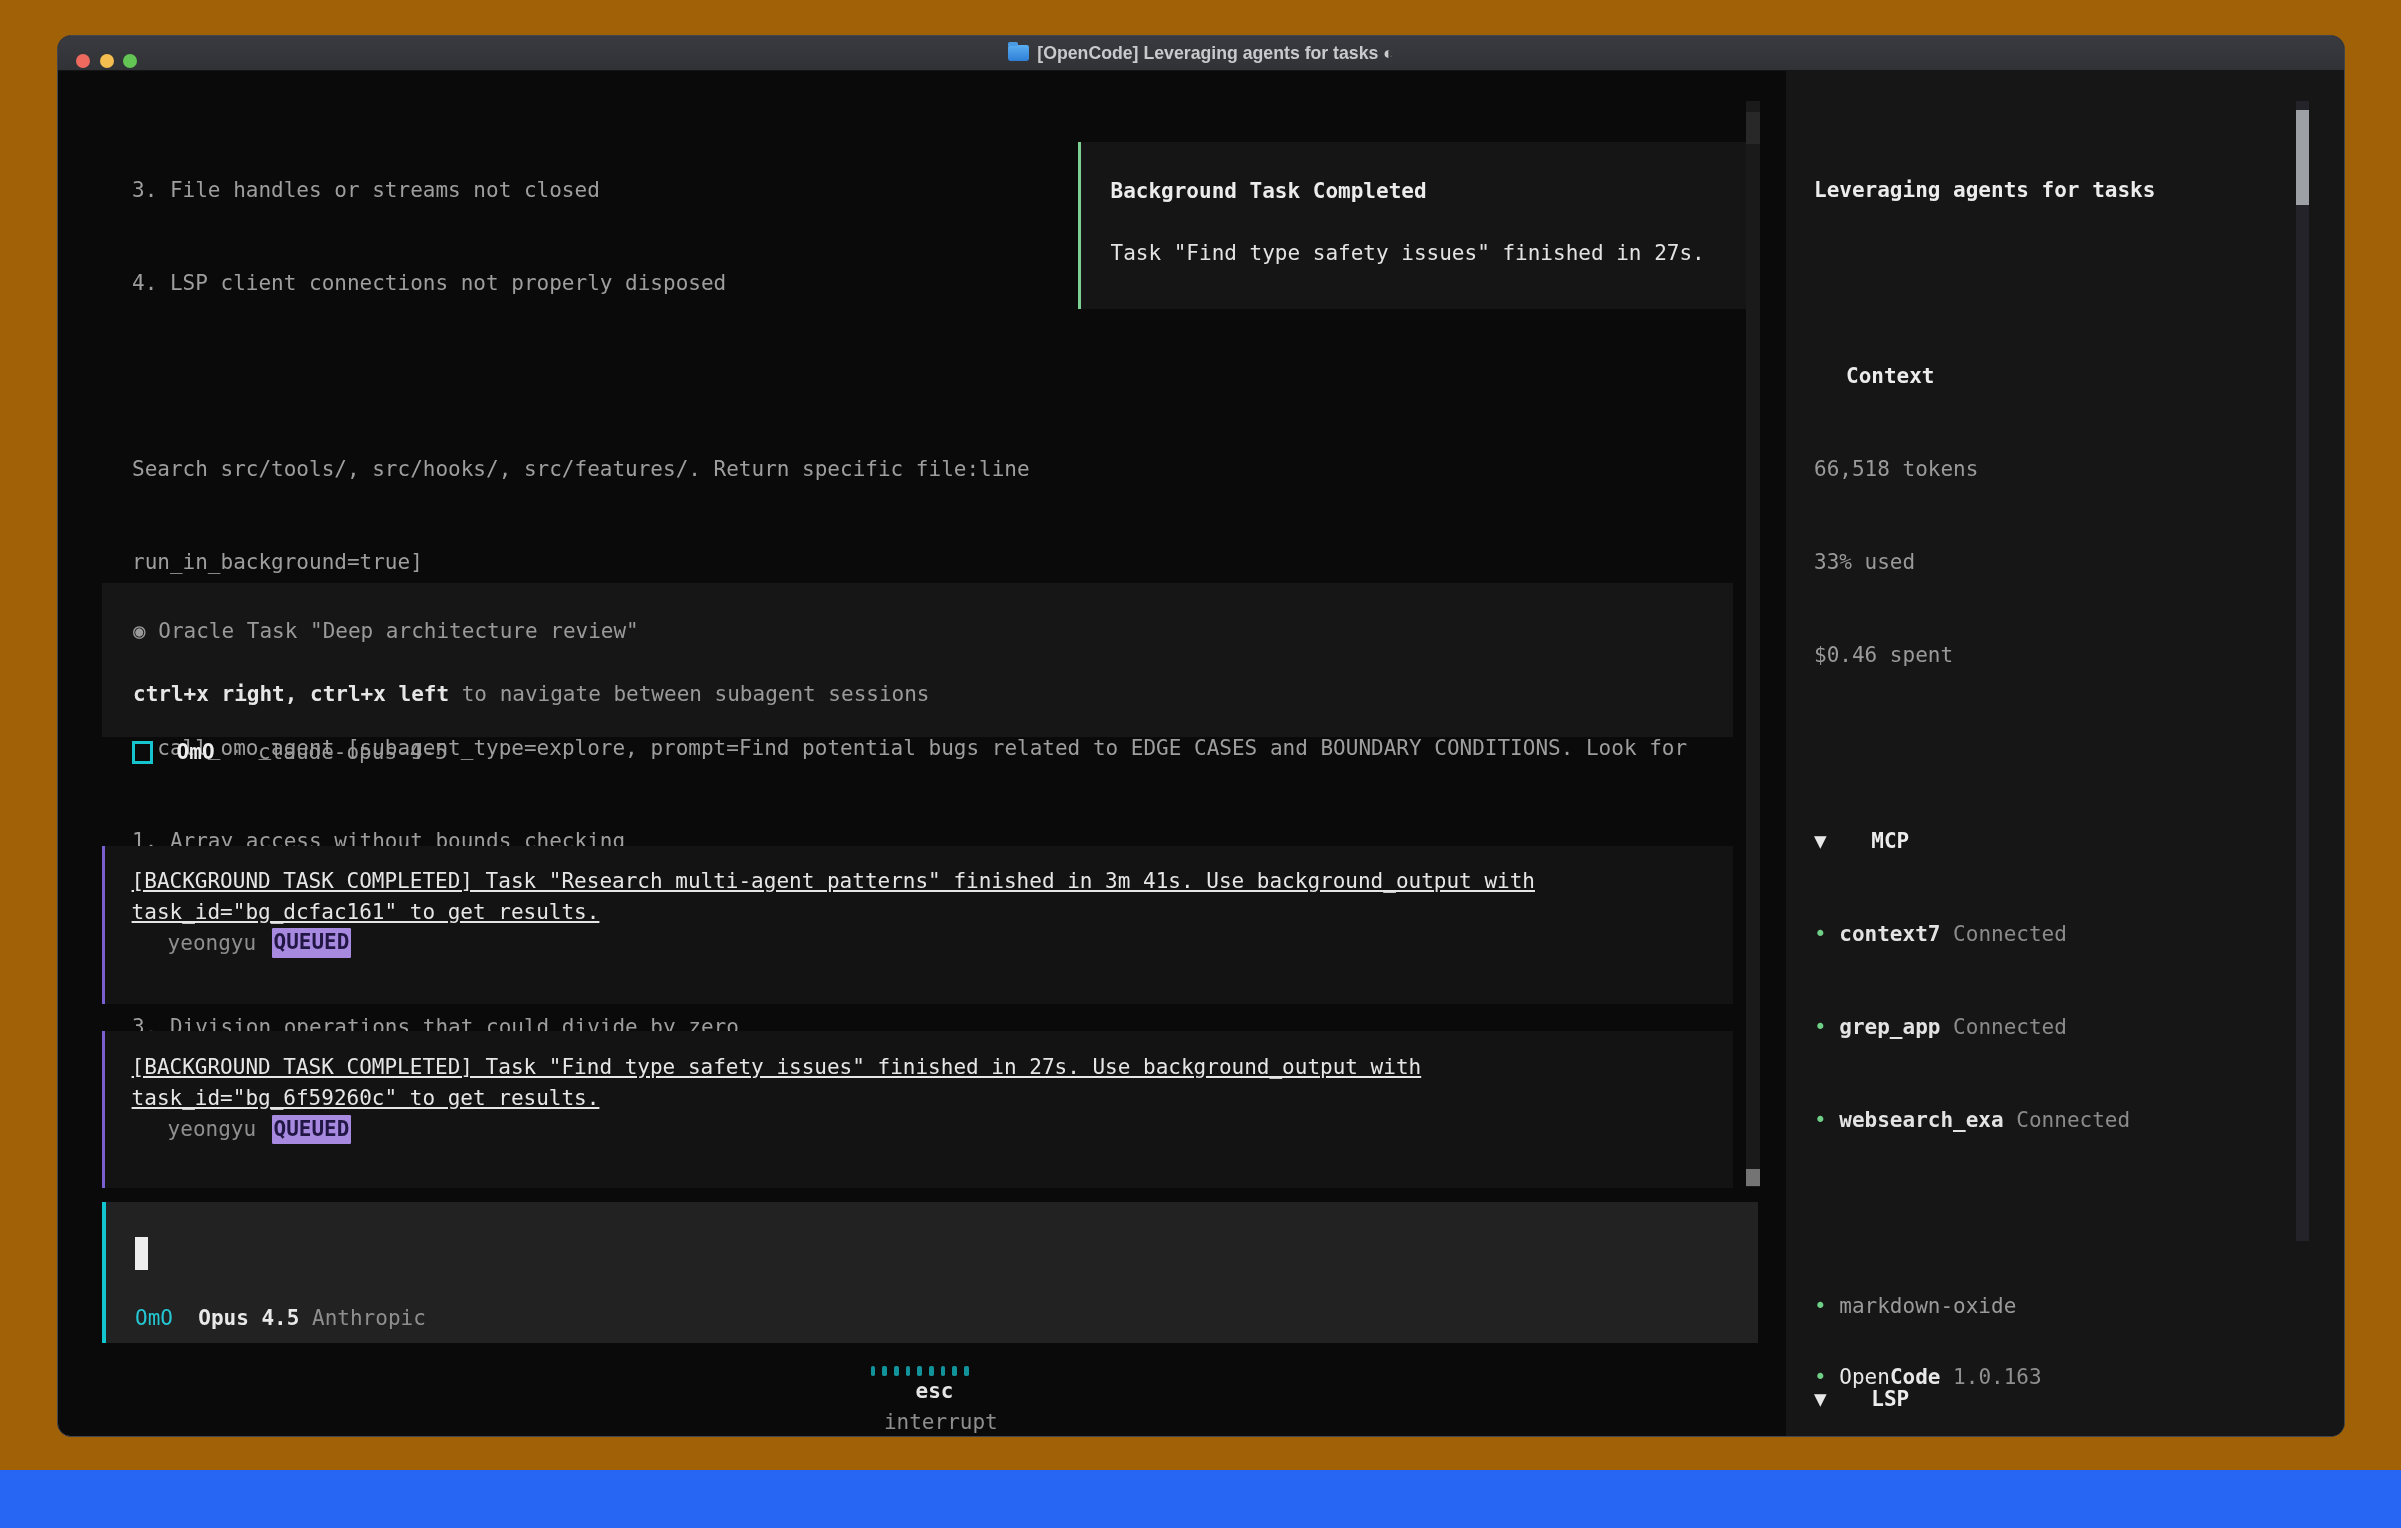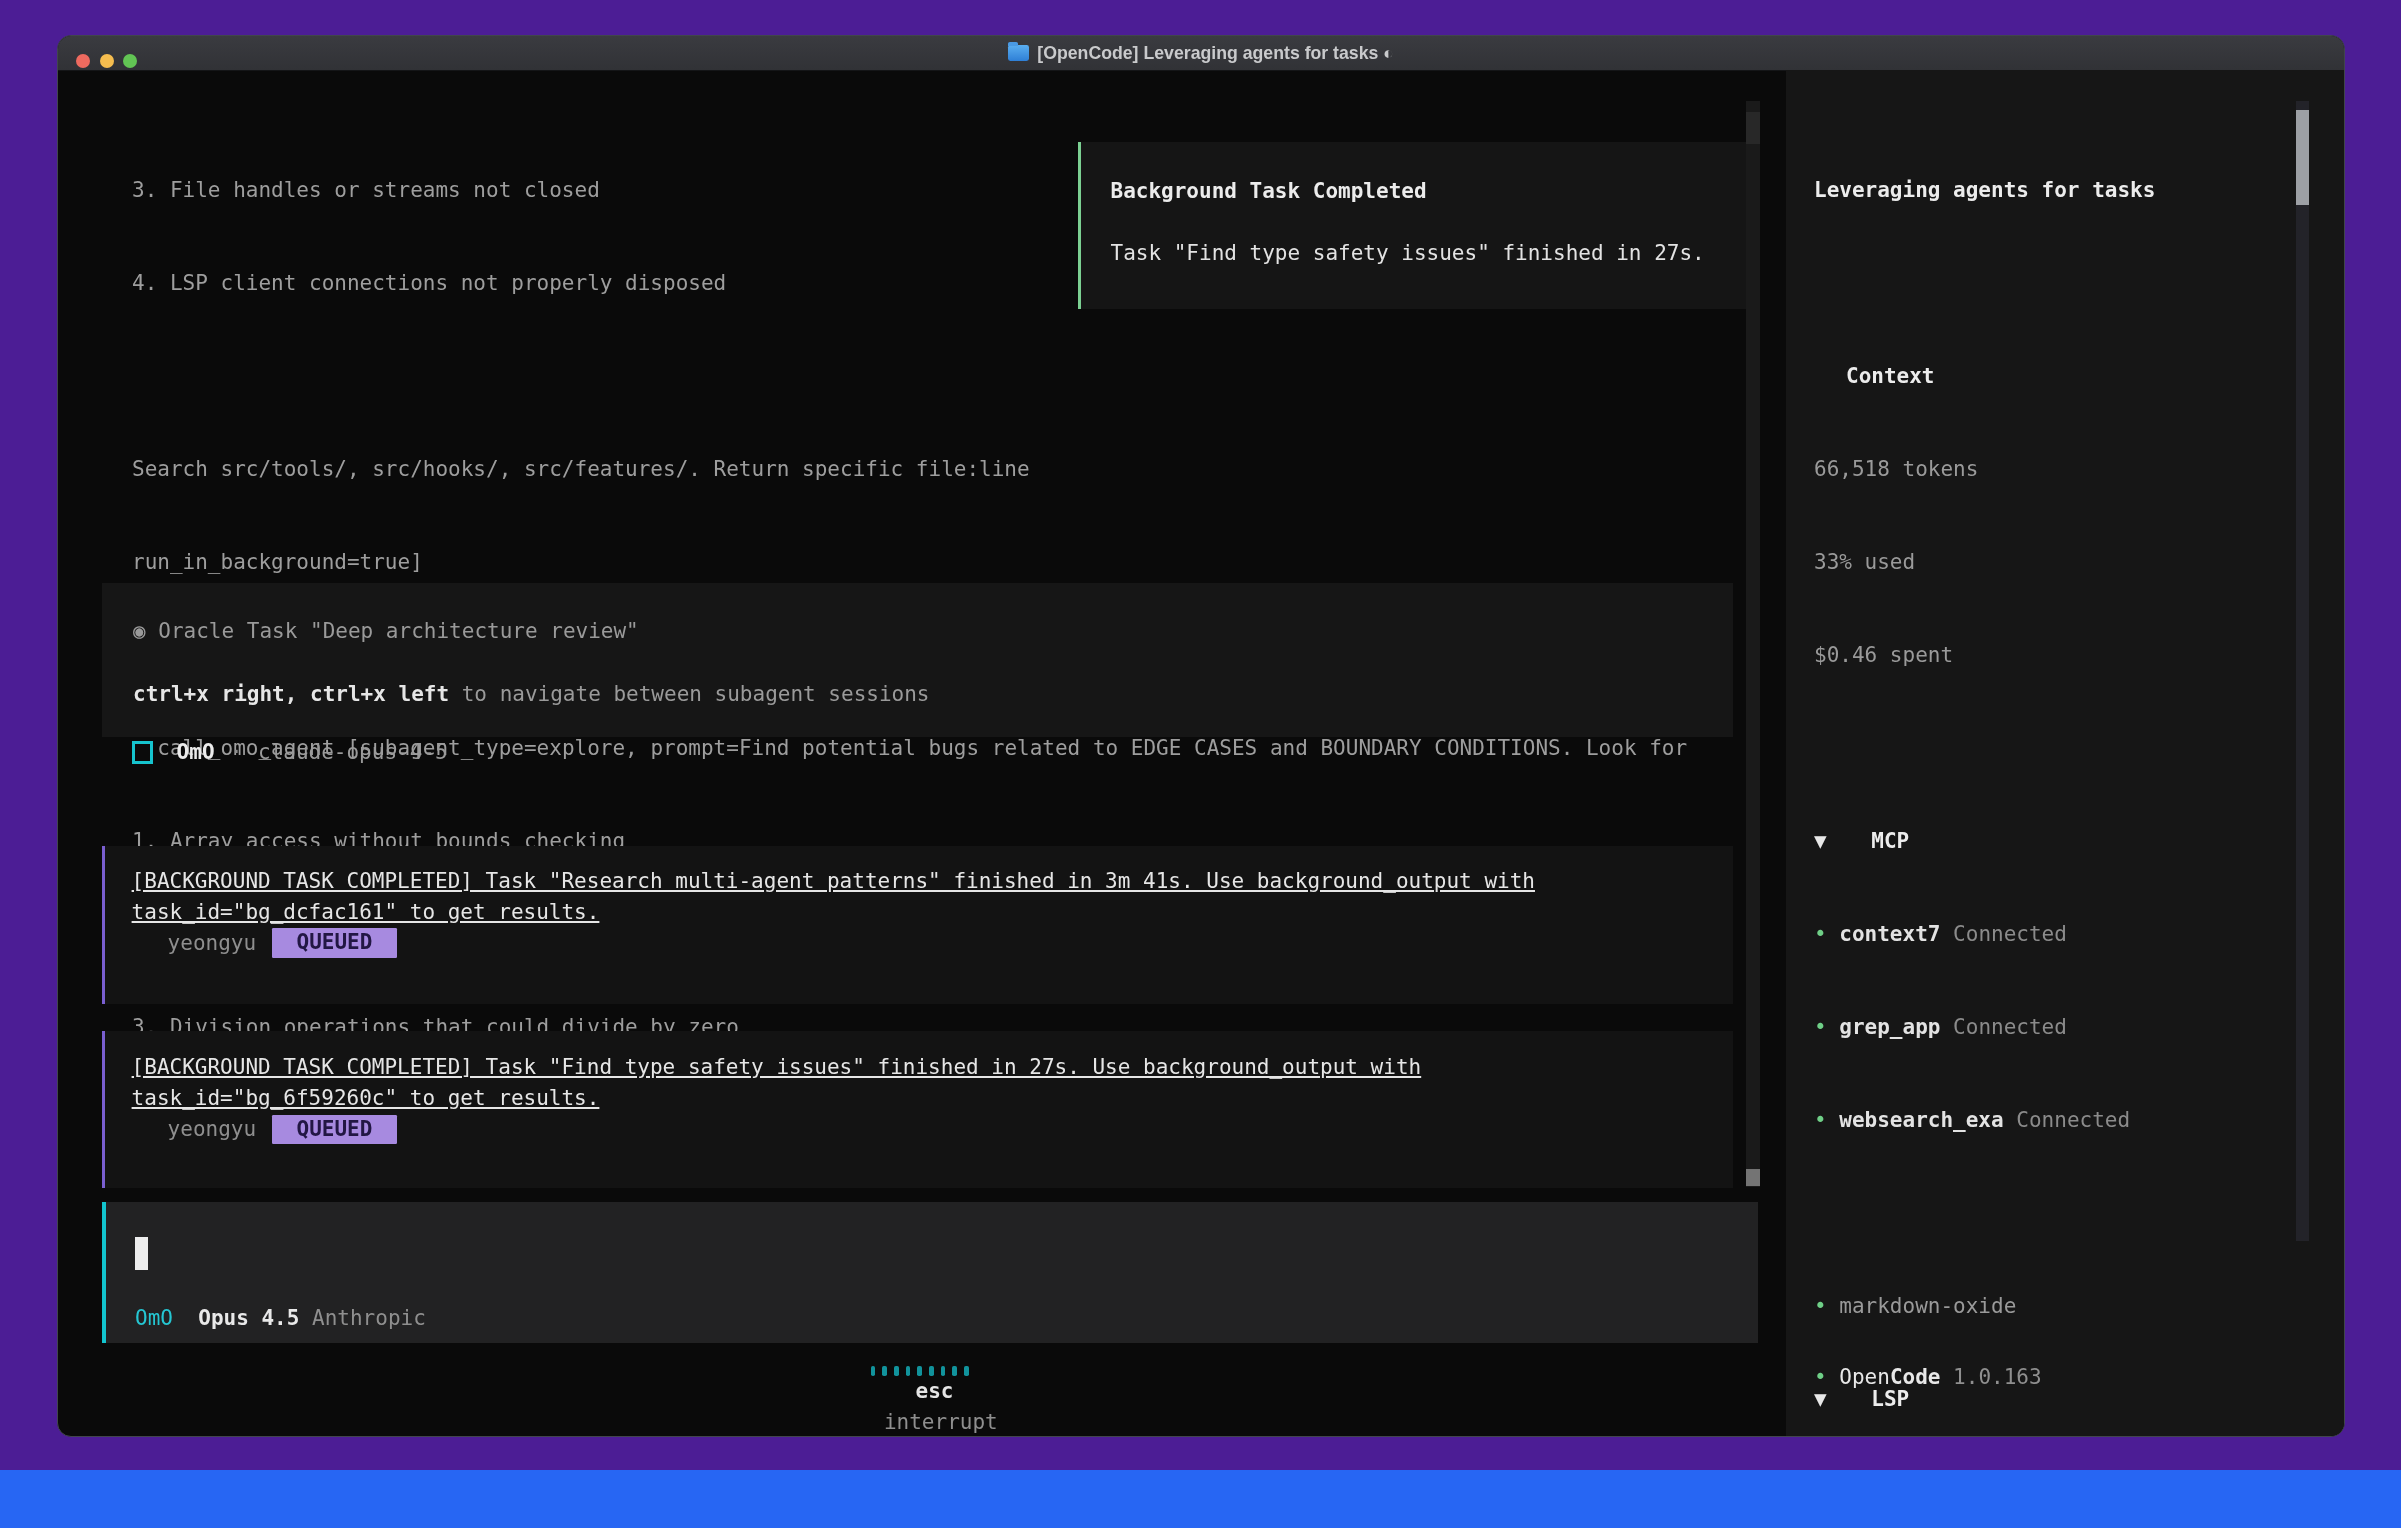--- a/index.html
+++ b/index.html
@@ -1,16 +1,16 @@
 <!DOCTYPE html>
 <html style="font-size:9.5px"><head>
 <meta charset="utf-8">
 <style>
   html,body{margin:0;padding:0;background:#000;}
-  #screen{position:relative;width:2401px;height:1528px;background:#4c1d95;overflow:hidden;
+  #screen{position:relative;width:2401px;height:1528px;background:#a16207;overflow:hidden;
           font-family:"DejaVu Sans Mono","DejaVu Sans",monospace;}
   
   #window{position:absolute;left:57px;top:35px;width:2288px;height:1402px;
           background:#0a0a0a;border:1.2px solid #41454d;border-radius:14px;
           box-sizing:border-box;overflow:hidden;}
   #titlebar{position:absolute;left:0;top:0;width:100%;height:34px;
             background:linear-gradient(#3a3b40,#313236);border-bottom:1.2px solid #141517;}
   #traffic{position:absolute;left:18.3px;top:18.3px;display:flex;gap:9.5px;}
   .tl{width:14px;height:14px;border-radius:50%;}
   .tl.red{background:#ee6a5f;} .tl.yellow{background:#f5bd4f;} .tl.green{background:#62c554;}
@@ -47,21 +47,21 @@
   #agent-header .a-sep{color:#8f8f8f;margin:0 15.4px;}
   #agent-header .a-model{color:#9a9a9a;}
   
   .msg{position:absolute;left:44px;width:1631px;background:#131313;
        border-left:3.5px solid #7a5fd0;box-sizing:border-box;overflow:hidden;}
   #msg1{top:810px;height:158px;} #msg2{top:995px;height:157px;}
   .msg .m-text{margin:19.5px 0 0 26.6px;color:#e6e6e6;white-space:pre-wrap;text-decoration:underline;}
   #msg2 .m-text{margin-top:21px;}
   .msg .m-meta{margin:0 0 0 26.6px;height:31px;display:flex;align-items:center;}
   .msg .m-author{color:#8f8f8f;margin-left:36px;}
-  .badge{display:inline-block;margin-left:15.4px;padding:0 25px;height:29.5px;line-height:29.5px;
+  .badge{display:inline-block;margin-left:15.4px;padding:0 2px;height:29.5px;line-height:29.5px;
          background:#a78ae0;color:#221744;font-weight:700;border-radius:1.2px;}
   
   #input-box{position:absolute;left:44px;top:1166px;width:1656px;height:141px;
              background:#222223;border-left:4.1px solid #12c5cf;box-sizing:border-box;}
   #cursor{position:absolute;left:29px;top:35px;width:13px;height:33px;background:#ededed;}
   #input-meta{position:absolute;left:29px;top:101px;height:31px;display:flex;align-items:center;white-space:pre;}
   #input-meta .i-agent{color:#25c7d3;}
   #input-meta .i-model{color:#e9e9e9;font-weight:700;}
   #input-meta .i-provider{color:#8f8f8f;}
   

